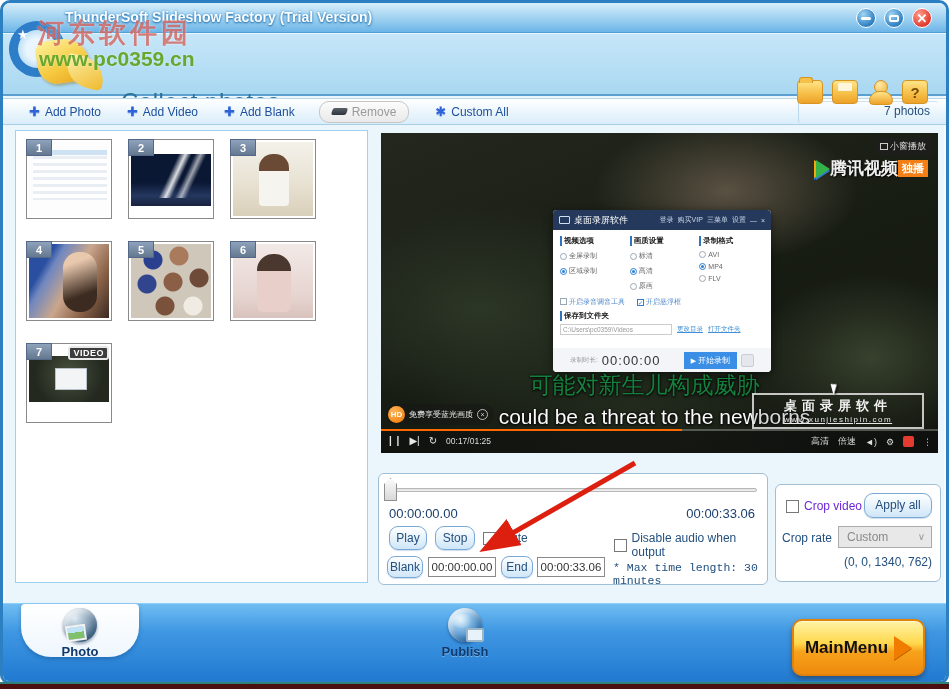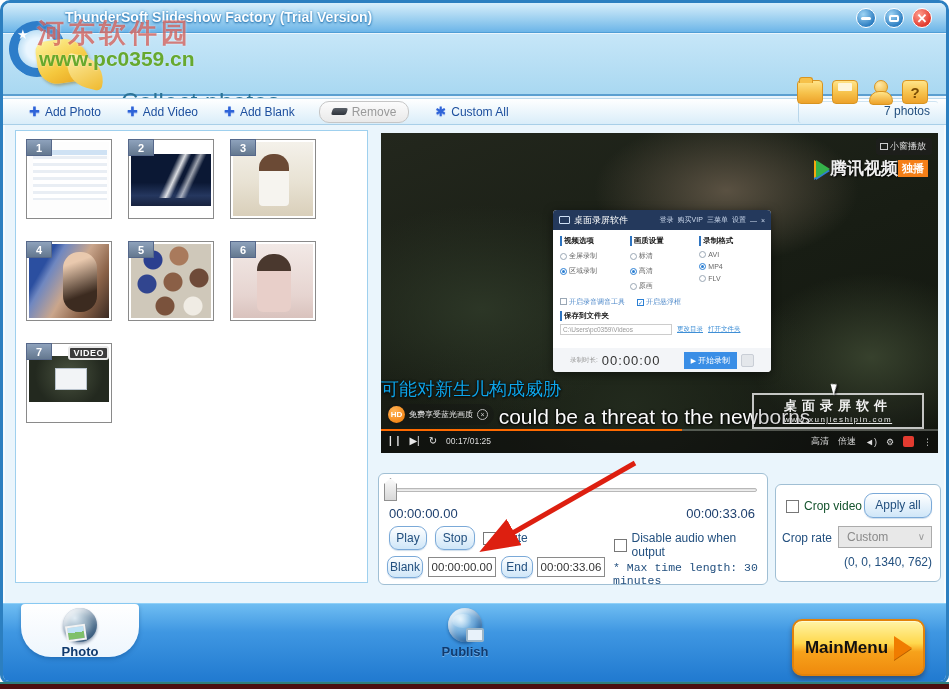--- a/index.html
+++ b/index.html
@@ -161,21 +161,21 @@
   .vlink { color:#3f8fd6; text-decoration:underline; font-size:6.5px; }
   .vfoot { position:absolute; left:0; bottom:0; width:100%; height:24px; background:#f3f5f8; border-radius:0 0 4px 4px;
     display:flex; align-items:center; padding:0 17px; gap:4px; }
   .vdur-l { color:#999; font-size:6.5px; }
   .vdur { color:#333; font-size:13px; letter-spacing:1px; margin-right:auto; }
   .vrec { background:#3a8ee6; color:#fff; font-size:8px; padding:3px 7px; border-radius:0; }
   .vrec::before { content:"▶ "; font-size:7px; }
   .vsq { width:13px; height:13px; background:#e4e7eb; border:1px solid #c9ced6; border-radius:2px; }
 
   
-  .sub-cn { position:absolute; left:0; right:30px; bottom:52px; text-align:left; color:#0ea5e9; font-size:18px;
+  .sub-cn { position:absolute; left:0; right:30px; bottom:52px; text-align:center; color:#15803d; font-size:23px;
     text-shadow:0 1px 3px #000,0 0 2px #000; }
   .sub-en { position:absolute; left:0; right:10px; bottom:24px; text-align:center; color:#fafafa; font-size:21px;
     text-shadow:0 1px 3px #000,0 0 2px #000; }
   .ad { position:absolute; left:5px; bottom:28px; display:flex; align-items:center; gap:4px;
     background:rgba(20,20,20,.35); border-radius:10px; padding:2px 6px 2px 2px; }
   .ad .hd { width:17px; height:17px; border-radius:50%; background:radial-gradient(circle at 35% 30%,#ffb357,#f07800);
     color:#fff; font-size:8px; font-weight:bold; display:flex; align-items:center; justify-content:center; }
   .ad .txt { color:#eee; font-size:8px; }
   .ad .x { width:11px; height:11px; border-radius:50%; border:1px solid #bbb; color:#ccc; font-size:7px;
     display:flex; align-items:center; justify-content:center; }
@@ -214,21 +214,21 @@
   .start-btn { position:absolute; left:8px;  top:82px; width:36px; height:22px; line-height:20px; border-radius:8px; }
   .end-btn   { position:absolute; left:122px; top:82px; width:32px; height:22px; line-height:20px; border-radius:8px; }
   .tfield { position:absolute; top:83px; width:68px; height:20px; border:1px solid #8a8a8a; font-size:11.5px; color:#333;
     text-align:center; line-height:18px; background:#fff; }
   .f-start { left:49px; } .f-end { left:158px; }
   .max-note { position:absolute; left:234px; top:87px; font-size:11.5px; color:#23507f;font-family:Liberation Mono, monospace; }
 
   
   .crop-box { position:absolute; left:772px; top:481px; width:166px; height:98px; background:#fff;
     border:1px solid #a0bfd4; border-radius:6px; }
-  .crop-chk { position:absolute; left:10px; top:14px; display:flex; align-items:center; gap:5px; font-size:12px; color:#14532d; }
+  .crop-chk { position:absolute; left:10px; top:14px; display:flex; align-items:center; gap:5px; font-size:12px; color:#6d28d9; }
   .apply-btn { position:absolute; right:8px; top:8px; width:68px; height:25px; line-height:23px; }
   .crop-rate-lbl { position:absolute; left:6px; top:46px; font-size:12px; color:#23507f; }
   .crop-sel { position:absolute; right:8px; top:41px; width:94px; height:22px; background:#e8e8e8; border:1px solid #ababab;
     color:#8a8a8a; font-size:12px; line-height:20px; padding-left:8px; }
   .crop-sel .chev { position:absolute; right:6px; top:0; color:#9a9a9a; font-size:10px; }
   .crop-rect { position:absolute; right:8px; top:70px; font-size:12px; color:#23507f; }
 
   
   .arrow { position:absolute; left:455px; top:450px; width:200px; height:110px; z-index:80; pointer-events:none; }
 

